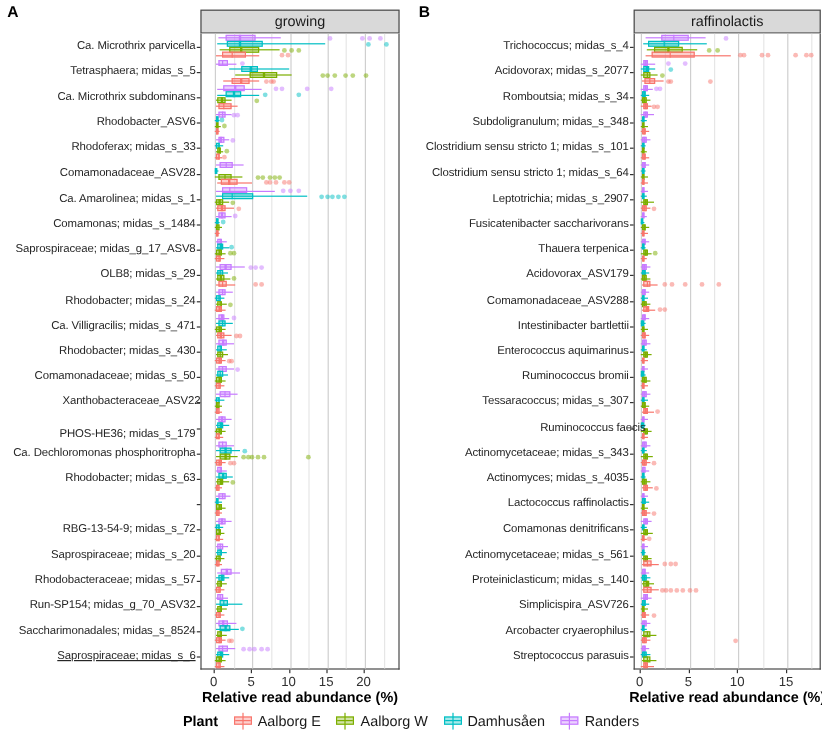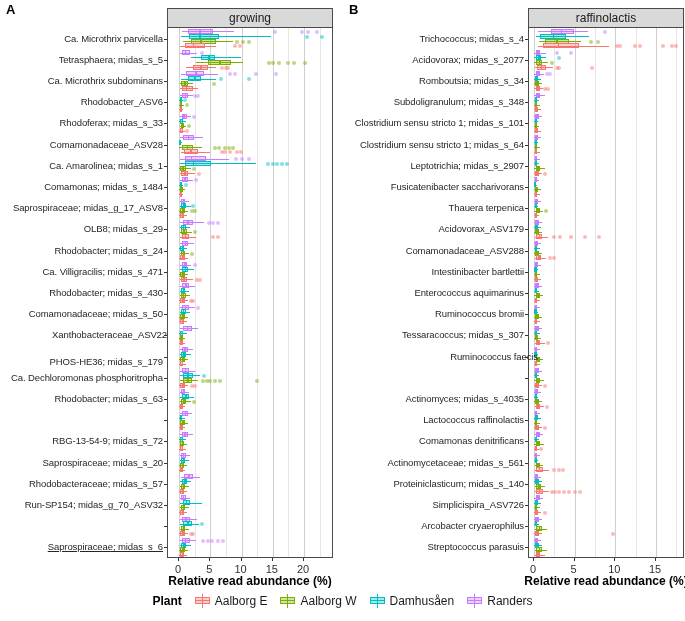--- a/index.html
+++ b/index.html
@@ -887,20 +887,21 @@
     <div class="ytick" style="left: 164px; top: 399px; width: 3px; height: 1px;"></div>
     <div class="ytick" style="left: 164px; top: 420.2px; width: 3px; height: 1px;"></div>
     <div class="ylab" style="left: 2px; width: 161px; top: 435.4px;">RBG-13-54-9; midas_s_72</div>
     <div class="ytick" style="left: 164px; top: 441.4px; width: 3px; height: 1px;"></div>
     <div class="ylab" style="left: 2px; width: 161px; top: 456.6px;">Saprospiraceae; midas_s_20</div>
     <div class="ytick" style="left: 164px; top: 462.6px; width: 3px; height: 1px;"></div>
     <div class="ylab" style="left: 2px; width: 161px; top: 477.8px;">Rhodobacteraceae; midas_s_57</div>
     <div class="ytick" style="left: 164px; top: 483.8px; width: 3px; height: 1px;"></div>
     <div class="ylab" style="left: 2px; width: 161px; top: 499px;">Run-SP154; midas_g_70_ASV32</div>
     <div class="ytick" style="left: 164px; top: 505px; width: 3px; height: 1px;"></div>
+    <div class="ylab" style="left: 2px; width: 161px; top: 520.2px;">Saccharimonadales; midas_s_8524</div>
     <div class="ytick" style="left: 164px; top: 526.2px; width: 3px; height: 1px;"></div>
     <div class="ylab" style="left: 2px; width: 161px; top: 541.4px; text-decoration: underline;">Saprospiraceae; midas_s_6</div>
     <div class="ytick" style="left: 164px; top: 547.4px; width: 3px; height: 1px;"></div>
     <div class="xtick" style="left: 178px; top: 558px; width: 1px; height: 3px;"></div>
     <div class="xlab" style="left: 166px; top: 563px;">0</div>
     <div class="xtick" style="left: 209.3px; top: 558px; width: 1px; height: 3px;"></div>
     <div class="xlab" style="left: 197.3px; top: 563px;">5</div>
     <div class="xtick" style="left: 240.5px; top: 558px; width: 1px; height: 3px;"></div>
     <div class="xlab" style="left: 228.5px; top: 563px;">10</div>
     <div class="xtick" style="left: 271.8px; top: 558px; width: 1px; height: 3px;"></div>
@@ -932,20 +933,21 @@
     <div class="ylab" style="left: 294px; width: 230px; top: 265.8px;">Intestinibacter bartlettii</div>
     <div class="ytick" style="left: 525px; top: 271.8px; width: 3px; height: 1px;"></div>
     <div class="ylab" style="left: 294px; width: 230px; top: 287px;">Enterococcus aquimarinus</div>
     <div class="ytick" style="left: 525px; top: 293px; width: 3px; height: 1px;"></div>
     <div class="ylab" style="left: 294px; width: 230px; top: 308.2px;">Ruminococcus bromii</div>
     <div class="ytick" style="left: 525px; top: 314.2px; width: 3px; height: 1px;"></div>
     <div class="ylab" style="left: 294px; width: 230px; top: 329.4px;">Tessaracoccus; midas_s_307</div>
     <div class="ytick" style="left: 525px; top: 335.4px; width: 3px; height: 1px;"></div>
     <div class="ylab" style="left: 308px; width: 230px; top: 350.6px;">Ruminococcus faecis</div>
     <div class="ytick" style="left: 525px; top: 356.6px; width: 3px; height: 1px;"></div>
+    <div class="ylab" style="left: 294px; width: 230px; top: 371.8px;">Actinomycetaceae; midas_s_343</div>
     <div class="ytick" style="left: 525px; top: 377.8px; width: 3px; height: 1px;"></div>
     <div class="ylab" style="left: 294px; width: 230px; top: 393px;">Actinomyces; midas_s_4035</div>
     <div class="ytick" style="left: 525px; top: 399px; width: 3px; height: 1px;"></div>
     <div class="ylab" style="left: 294px; width: 230px; top: 414.2px;">Lactococcus raffinolactis</div>
     <div class="ytick" style="left: 525px; top: 420.2px; width: 3px; height: 1px;"></div>
     <div class="ylab" style="left: 294px; width: 230px; top: 435.4px;">Comamonas denitrificans</div>
     <div class="ytick" style="left: 525px; top: 441.4px; width: 3px; height: 1px;"></div>
     <div class="ylab" style="left: 294px; width: 230px; top: 456.6px;">Actinomycetaceae; midas_s_561</div>
     <div class="ytick" style="left: 525px; top: 462.6px; width: 3px; height: 1px;"></div>
     <div class="ylab" style="left: 294px; width: 230px; top: 477.8px;">Proteiniclasticum; midas_s_140</div>

